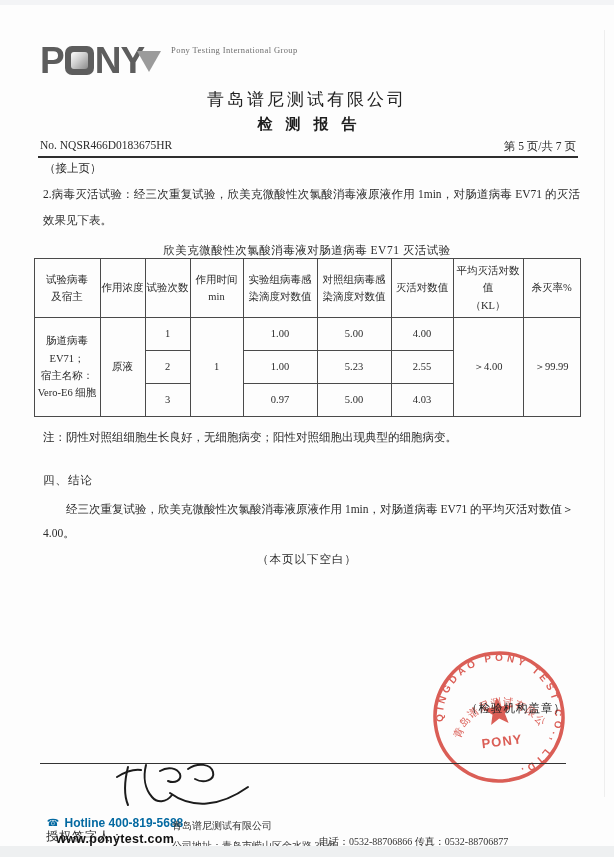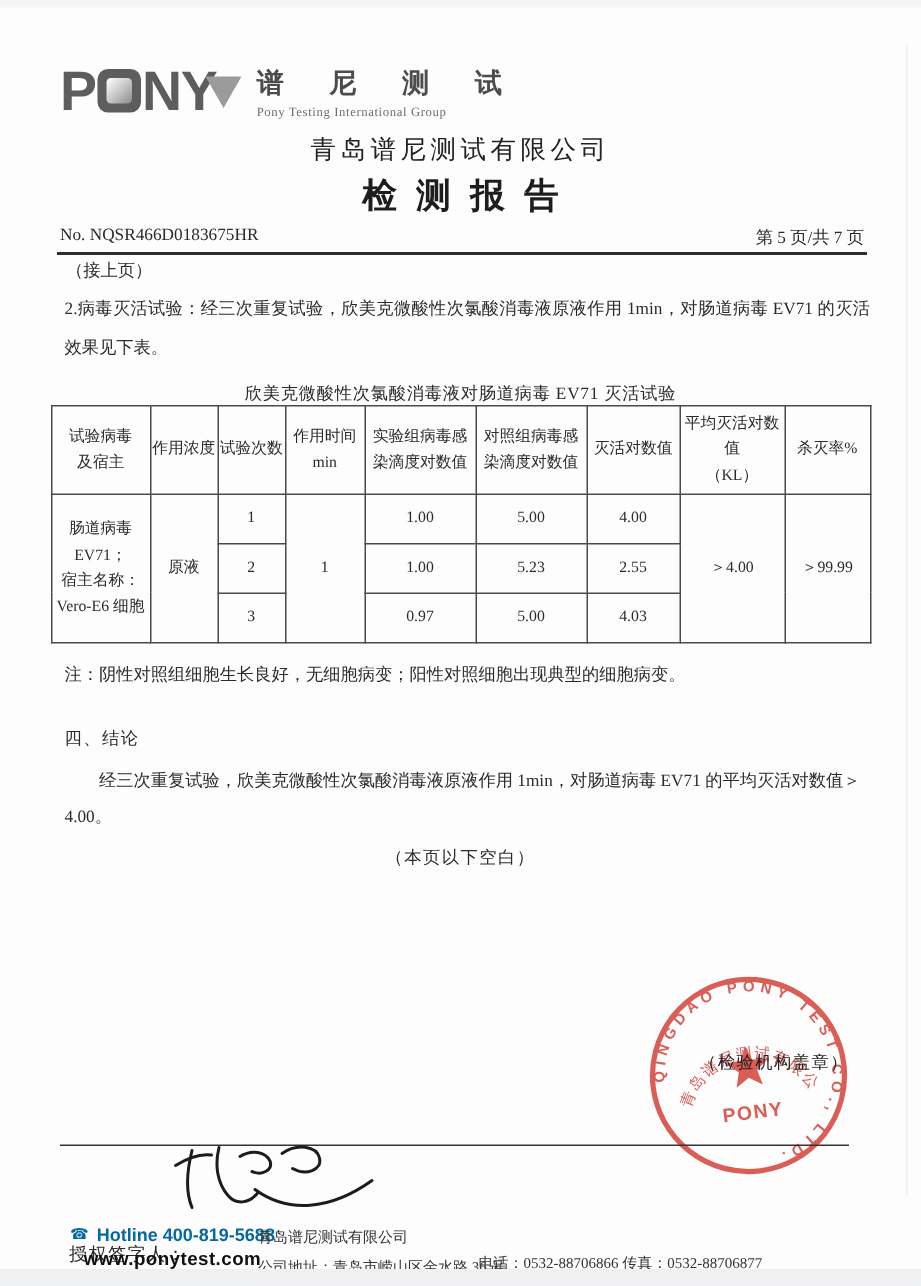--- a/index.html
+++ b/index.html
@@ -18,21 +18,21 @@
   .logo-mark { display:flex; align-items:center; font-family:"Liberation Sans","DejaVu Sans",sans-serif; font-weight:800; font-size:37px; color:#5d5d5d; letter-spacing:0px; line-height:1; }
   .logo-mark .lt { letter-spacing:-1px; }
   .o-glyph { display:inline-block; width:29px; height:29px; background:#5d5d5d; border-radius:7px; position:relative; margin:0 1px; }
   .o-inner { position:absolute; left:6px; top:6px; right:6px; bottom:6px; border-radius:3px; background:linear-gradient(135deg,#ffffff 0%,#cfcfcf 45%,#8a8a8a 100%); }
   .logo-tri { width:0; height:0; border-left:12px solid transparent; border-right:12px solid transparent; border-top:21px solid #9b9b9b; margin-left:-7px; margin-top:2px; }
   .logo-cnen { margin-left:10px; margin-top:1px; }
   .logo-cn { font-size:18px; font-weight:700; color:#4c4c4c; letter-spacing:13px; font-family:"Liberation Serif",serif; white-space:nowrap; }
   .logo-en { font-size:8.5px; color:#6d6d6d; font-family:"Liberation Serif",serif; margin-top:2px; letter-spacing:.4px; }
 
   .company { text-align:center; font-size:17px; letter-spacing:3px; margin-top:0px; color:#222; }
-  .report-title { text-align:center; font-size:23px; font-weight:600; letter-spacing:13px; text-indent:13px; margin-top:4px; color:#1d1d1d; }
+  .report-title { text-align:center; font-size:15px; font-weight:600; letter-spacing:13px; text-indent:13px; margin-top:4px; color:#1d1d1d; }
 
   .no-row { display:flex; justify-content:space-between; margin:5px 38px 0 40px; font-size:11.5px;gap:39px; }
   .rule { border-top:2px solid #2e2e2e; margin:2px 36px 0 38px; }
   .continued { margin:3px 0 0 44px; font-size:11.5px; }
 
   .para { margin:5px 34px 0 43px; font-size:11.5px; line-height:2.3; text-align:justify; }
   .table-title { text-align:center; font-size:11.5px; margin-top:9px; letter-spacing:.5px; }
 
   table.rpt { border-collapse:collapse; margin:0 auto 0 auto; width:546px; font-size:10.5px; table-layout:fixed; }
   table.rpt th, table.rpt td { border:1px solid #4a4a4a; text-align:center; vertical-align:middle; font-weight:normal; white-space:pre-line; padding:3px 1px; line-height:1.65; color:#2b2b2b; }
@@ -73,21 +73,20 @@
     <div class="logo-mark">
       <span class="lt">P</span>
       <span class="o-glyph">
           <span class="o-inner"></span>
         </span>
       <span class="lt">N</span>
       <span class="lt">Y</span>
       <span class="logo-tri"></span>
     </div>
     <div class="logo-cnen">
-      <div class="logo-cn">谱 尼 测 试</div>
       <div class="logo-en">Pony Testing International Group</div>
     </div>
   </div>
   <div class="company">青岛谱尼测试有限公司</div>
   <div class="report-title">检测报告</div>
 
   <div class="no-row">
     <span>No. NQSR466D0183675HR</span>
     <span>第 5 页/共 7 页</span>
   </div>

